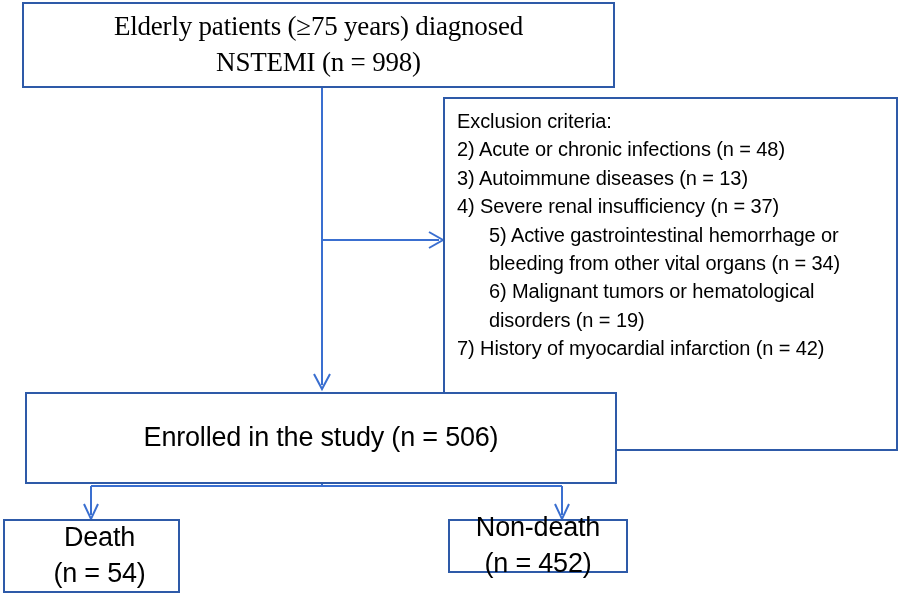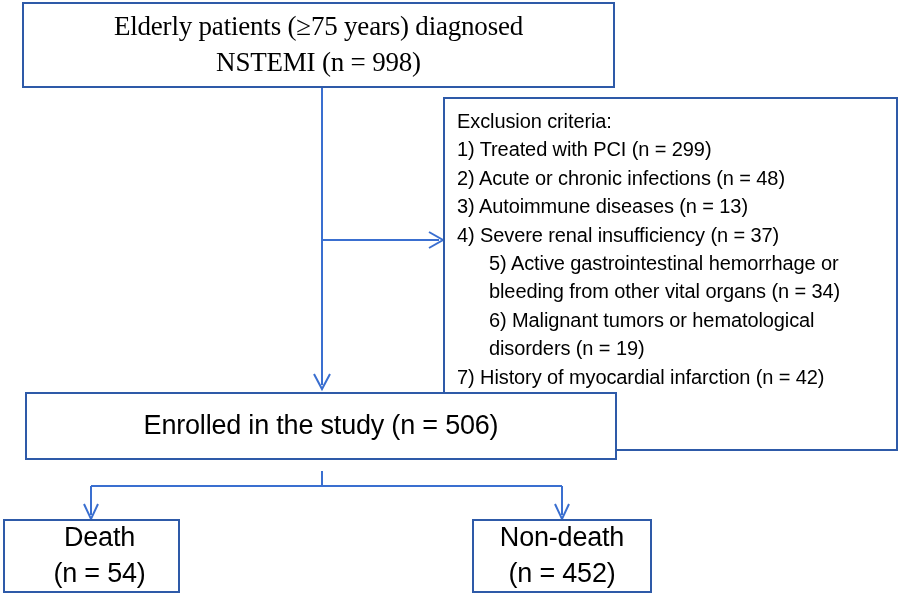--- a/index.html
+++ b/index.html
@@ -68,41 +68,41 @@
   #box-exclusion .excl-line.wrap {
     white-space: normal;
     margin-left: 32px;
   }
 
   
   #box-enrolled {
     left: 25px;
     top: 392px;
     width: 592px;
-    height: 68px;
+    height: 92px;
     text-align: center;
   }
   #box-enrolled .box-text {
     font-size: 27px;
     letter-spacing: -0.2px;
   }
 
   
   #box-death {
     left: 3px;
     top: 519px;
     width: 177px;
     height: 74px;
     padding-left: 16px;
   }
   #box-nondeath {
-    left: 472px;
+    left: 448px;
     top: 519px;
     width: 180px;
-    height: 74px;
+    height: 54px;
   }
   #box-death .box-text,
   #box-nondeath .box-text {
     font-size: 27px;
     letter-spacing: -0.2px;
   }
 
   
   #connectors {
     position: absolute;
@@ -142,21 +142,20 @@
   </svg>
 
   <div class="box" id="box-source">
     <div class="box-text">Elderly patients (≥75 years) diagnosed
 NSTEMI (n = 998)</div>
   </div>
 
   <div class="box" id="box-exclusion">
     <div class="excl-list">
       <div class="excl-line">Exclusion criteria:</div>
-      <div class="excl-line">1) Treated with PCI (n = 299)</div>
       <div class="excl-line">2) Acute or chronic infections (n = 48)</div>
       <div class="excl-line">3) Autoimmune diseases (n = 13)</div>
       <div class="excl-line">4) Severe renal insufficiency (n = 37)</div>
       <div class="excl-line wrap">5) Active gastrointestinal hemorrhage or bleeding from other vital organs (n = 34)</div>
       <div class="excl-line wrap">6) Malignant tumors or hematological disorders (n = 19)</div>
       <div class="excl-line">7) History of myocardial infarction (n = 42)</div>
     </div>
   </div>
 
   <div class="box" id="box-enrolled">

